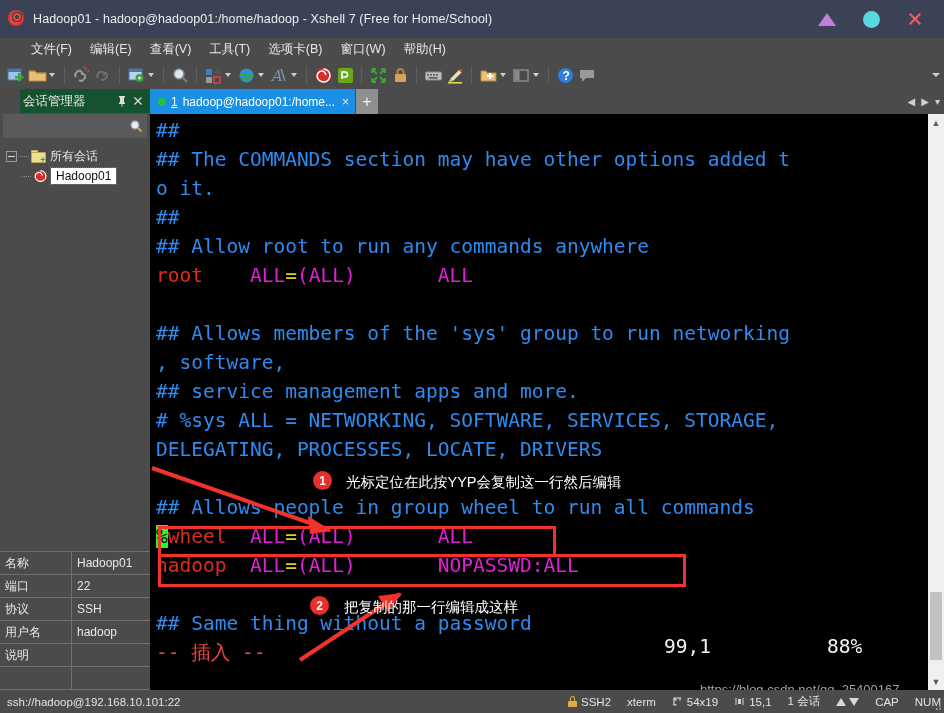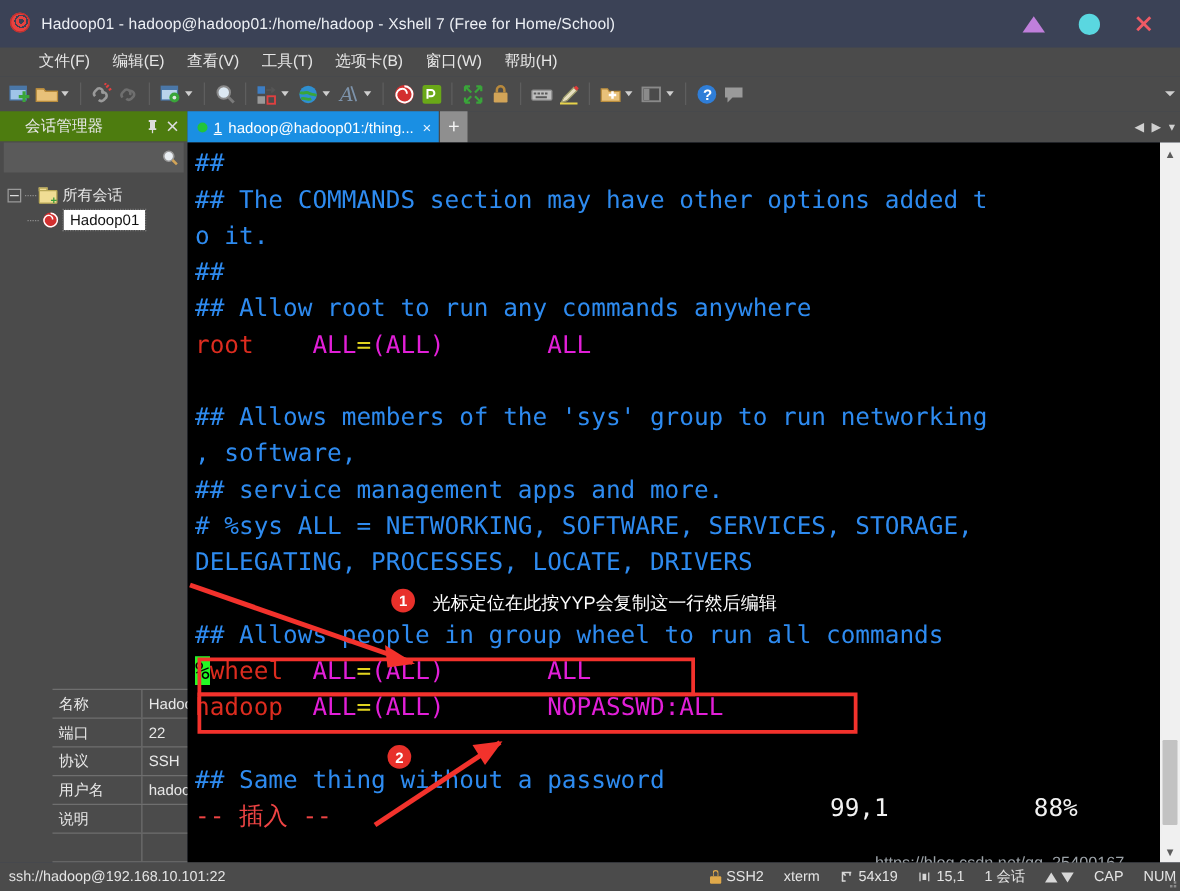--- a/index.html
+++ b/index.html
@@ -63,22 +63,22 @@
     width: 0; height: 0; border-left: 4px solid transparent; border-right: 4px solid transparent;
     border-top: 4px solid #cfcfcf;
   }
 
   
   .leftpanel {
     position: absolute; left: 0; top: 89px; width: 150px; height: 601px;
     background: #4b4b4b;
   }
   .lp-header {
-    height: 24px; background: #4d7c0f; display: flex; align-items: center;
-    padding: 0 4px 0 20px; position: relative;
+    height: 24px; background: #14532d; display: flex; align-items: center;
+    padding: 0 4px 0 3px; position: relative; margin-left: 20px;
   }
   .lp-title { color: #e8e8e8; font-size: 12.5px; flex: 1; white-space: nowrap; }
   .lp-hbtn { width: 16px; height: 16px; display: flex; align-items: center; justify-content: center; color: #dcdcdc; font-size: 12px; }
   .lp-search {
     height: 24px; margin: 1px 3px 0 3px; background: #5a5a5a;
     display: flex; align-items: center; justify-content: flex-end; padding-right: 4px;
   }
   .lp-tree { padding: 8px 0 0 6px; font-size: 12px; color: #e9e9e9; }
   .tree-row { display: flex; align-items: center; height: 20px; white-space: nowrap; }
   .tree-expander {
@@ -89,21 +89,21 @@
   .tree-dots { width: 9px; border-bottom: 1px dotted #8d8d8d; height: 1px; margin-right: 2px; flex: 0 0 auto; }
   .folder-icon { width: 15px; height: 13px; position: relative; margin-right: 4px; flex: 0 0 auto; }
   .folder-icon .fbody { position: absolute; inset: 2px 0 0 0; background: #f0dd94; border: 1px solid #b9a martian; border: 1px solid #b9a857; border-radius: 1px; }
   .folder-icon .ftab { position: absolute; left: 0; top: 0; width: 7px; height: 3px; background: #f0dd94; border: 1px solid #b9a857; border-bottom: none; }
   .folder-icon .fplus { position: absolute; right: -1px; bottom: -1px; width: 8px; height: 8px; color: #3a9e3a; font-size: 9px; line-height: 8px; text-align: center; font-weight: bold; }
   .sess-icon { width: 16px; height: 14px; margin-right: 2px; flex: 0 0 auto; display: flex; align-items: center; }
   .sess-sel {
     background: #ffffff; color: #111; padding: 1px 5px; font-size: 12px;
     outline: 1px dotted #777;
   }
-  .lp-sub { position: absolute; left: 0; bottom: 0; width: 150px; margin-left: 42px; }
+  .lp-sub { position: absolute; left: 0; bottom: 0; width: 150px; }
 
   
   .propgrid { width: 150px; border-top: 1px solid #6f6f6f; }
   .prow { display: flex; height: 23px; border-bottom: 1px solid #6f6f6f; }
   .pkey {
     width: 72px; flex: 0 0 72px; color: #e8e8e8; font-size: 12px;
     display: flex; align-items: center; padding-left: 5px;
     border-right: 1px solid #6f6f6f;
   }
   .pval { flex: 1; color: #e8e8e8; font-size: 12px; display: flex; align-items: center; padding-left: 5px; overflow: hidden; white-space: nowrap; }
@@ -475,21 +475,21 @@
           <div class="pval"></div>
         </div>
       </div>
     </div>
   </div>
 
   <div class="tabbar">
     <div class="tab">
       <span class="tab-dot"></span>
       <span class="tab-num">1</span>
-      <span class="tab-label">hadoop@hadoop01:/thing...</span>
+      <span class="tab-label">hadoop@hadoop01:/home...</span>
       <span class="tab-close">×</span>
     </div>
     <div class="tab-new">+</div>
     <div class="tabbar-right">
       <span>◀</span>
       <span>▶</span>
       <span>▾</span>
     </div>
   </div>
 
@@ -514,20 +514,21 @@
     </svg>
 
     <div class="redbox" style="left:158px; top:526px; width:398px; height:31px;"></div>
 
     <div class="redbox" style="left:158px; top:554px; width:528px; height:33px;"></div>
 
     <div class="badge" style="left:313px; top:471px;">1</div>
     <div class="anno-text" style="left:346px; top:473px;">光标定位在此按YYP会复制这一行然后编辑</div>
 
     <div class="badge" style="left:310px; top:596px;">2</div>
+    <div class="anno-text" style="left:344px; top:598px;">把复制的那一行编辑成这样</div>
   </div>
 
   <div class="watermark">https://blog.csdn.net/qq_25400167</div>
 
   <div class="statusbar">
     <div class="sb-left">ssh://hadoop@192.168.10.101:22</div>
     <div class="sb-right">
       <div class="sb-cell">
         <span class="lock-ico">
             <span class="lshack"></span>

